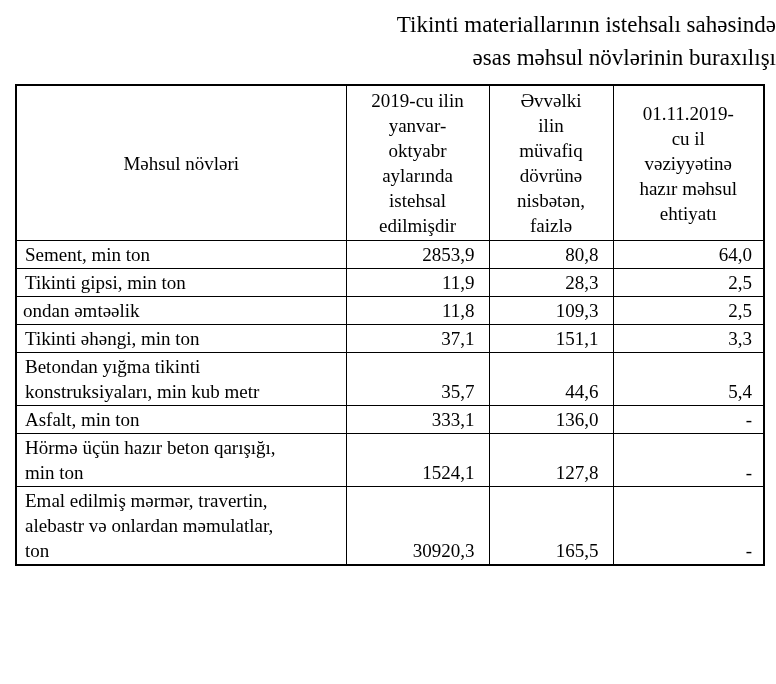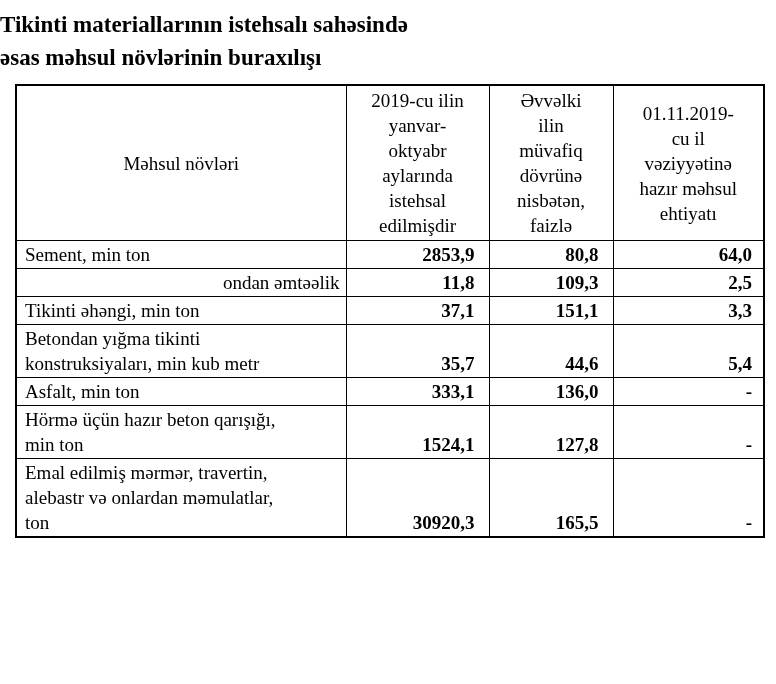--- a/index.html
+++ b/index.html
@@ -13,22 +13,22 @@
     color: #000000;
   }
   .page {
     width: 776px;
     height: 684px;
     box-sizing: border-box;
     padding-top: 8px;
   }
   .title {
     font-size: 23px;
-    font-weight: bold;
-    text-align: left;
+    font-weight: normal;
+    text-align: right;
     line-height: 33px;
     white-space: pre-line;
     margin: 0 0 10px 0;
   }
   table.data-table {
     border-collapse: collapse;
     table-layout: fixed;
     margin-left: 15px;
     width: 748px;
     border: 2px solid #000000;
@@ -55,29 +55,28 @@
     padding: 2px 4px;
   }
   tbody td.label {
     text-align: left;
     vertical-align: top;
     padding: 1px 6px 1px 8px;
     white-space: pre-line;
     font-family: Liberation Serif, serif;
   }
   tbody td.label.center {
-    text-align: right;
+    text-align: left;
     padding-left: 6px;
   }
   tbody td.num {
     text-align: right;
     vertical-align: bottom;
     padding: 1px 14px 1px 4px;
     white-space: nowrap;
-    font-weight: bold;
   }
   tbody td.num.stock {
     padding-right: 11px;
   }
 </style>
 </head>
 <body>
 
 <div class="page">
   <h1 class="title">Tikinti materiallarının istehsalı sahəsində
@@ -113,20 +112,26 @@
       </tr>
     </thead>
     <tbody id="table-body">
   <tr>
     <td class="label">Sement, min ton</td>
     <td class="num">2853,9</td>
     <td class="num">80,8</td>
     <td class="num stock">64,0</td>
   </tr>
 
+  <tr>
+    <td class="label">Tikinti gipsi, min ton</td>
+    <td class="num">11,9</td>
+    <td class="num">28,3</td>
+    <td class="num stock">2,5</td>
+  </tr>
 
   <tr>
     <td class="label center">ondan əmtəəlik</td>
     <td class="num">11,8</td>
     <td class="num">109,3</td>
     <td class="num stock">2,5</td>
   </tr>
 
   <tr>
     <td class="label">Tikinti əhəngi, min ton</td>

